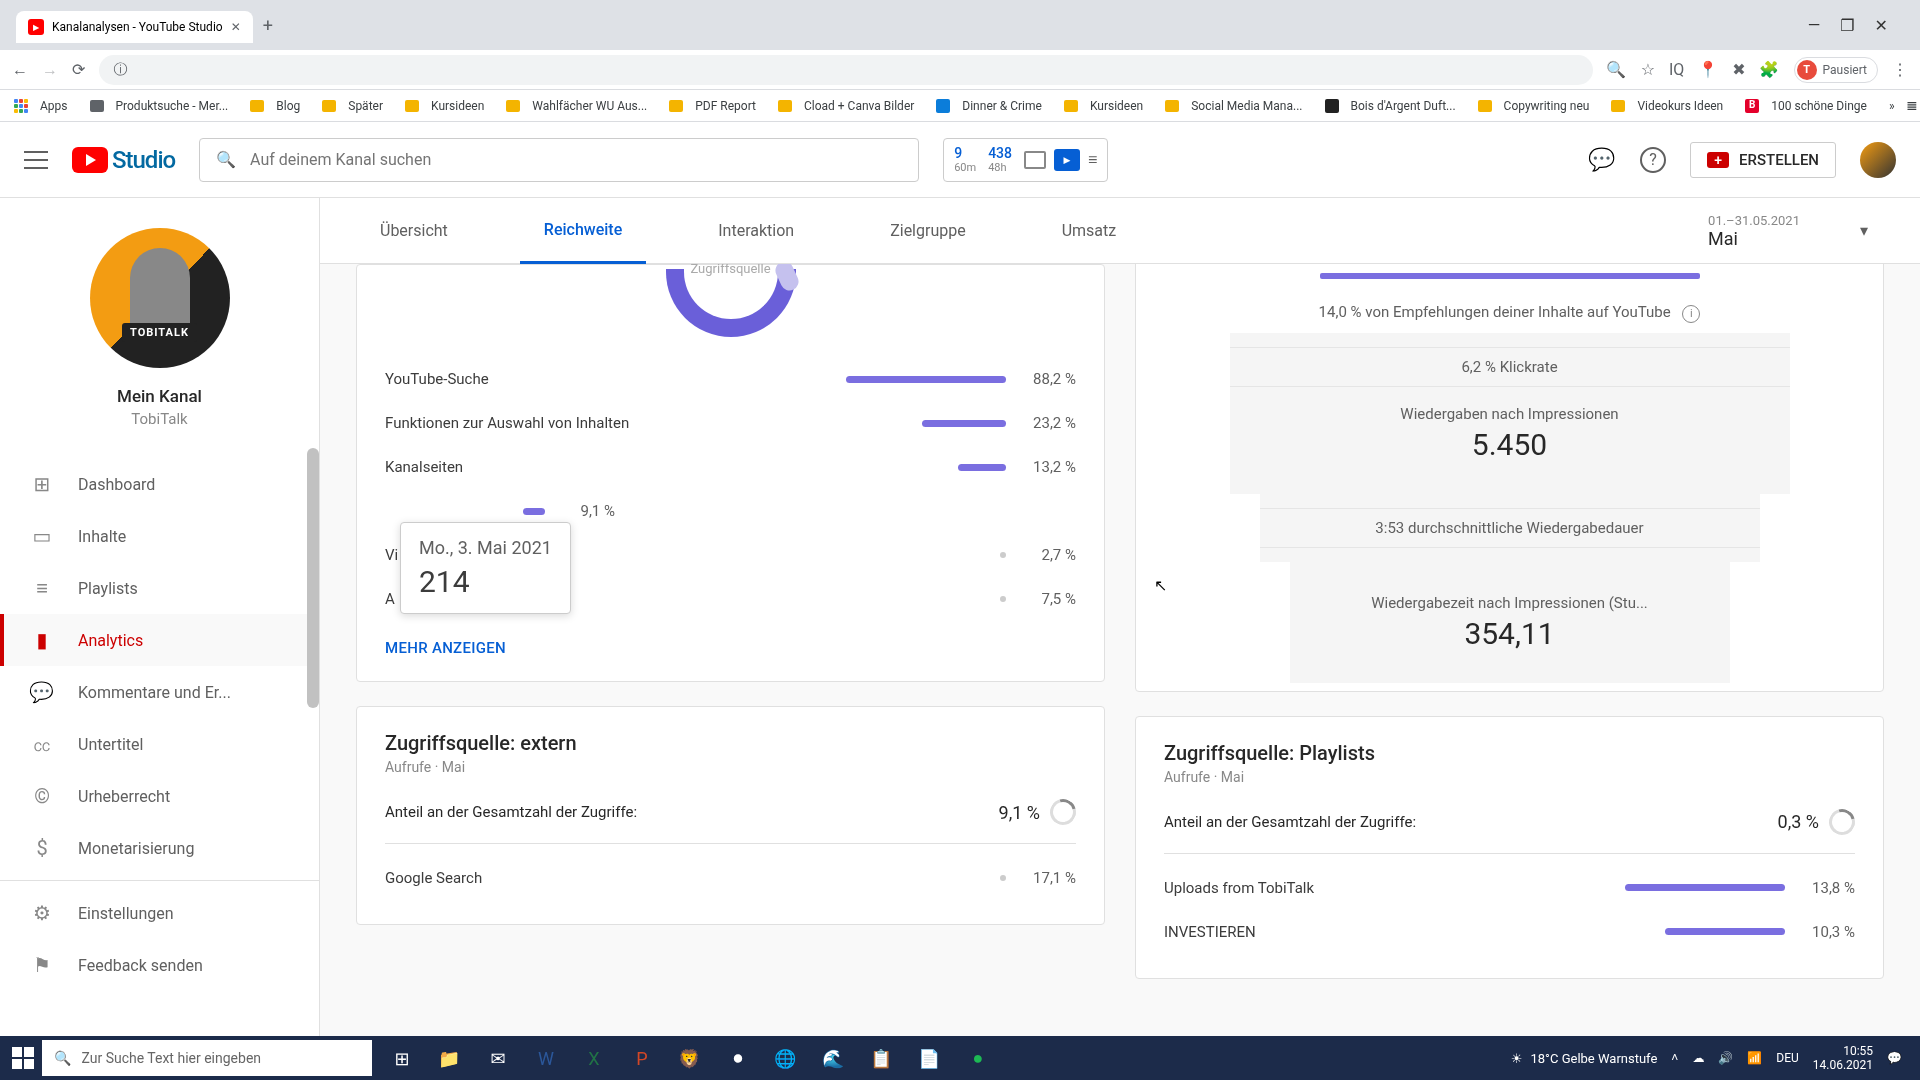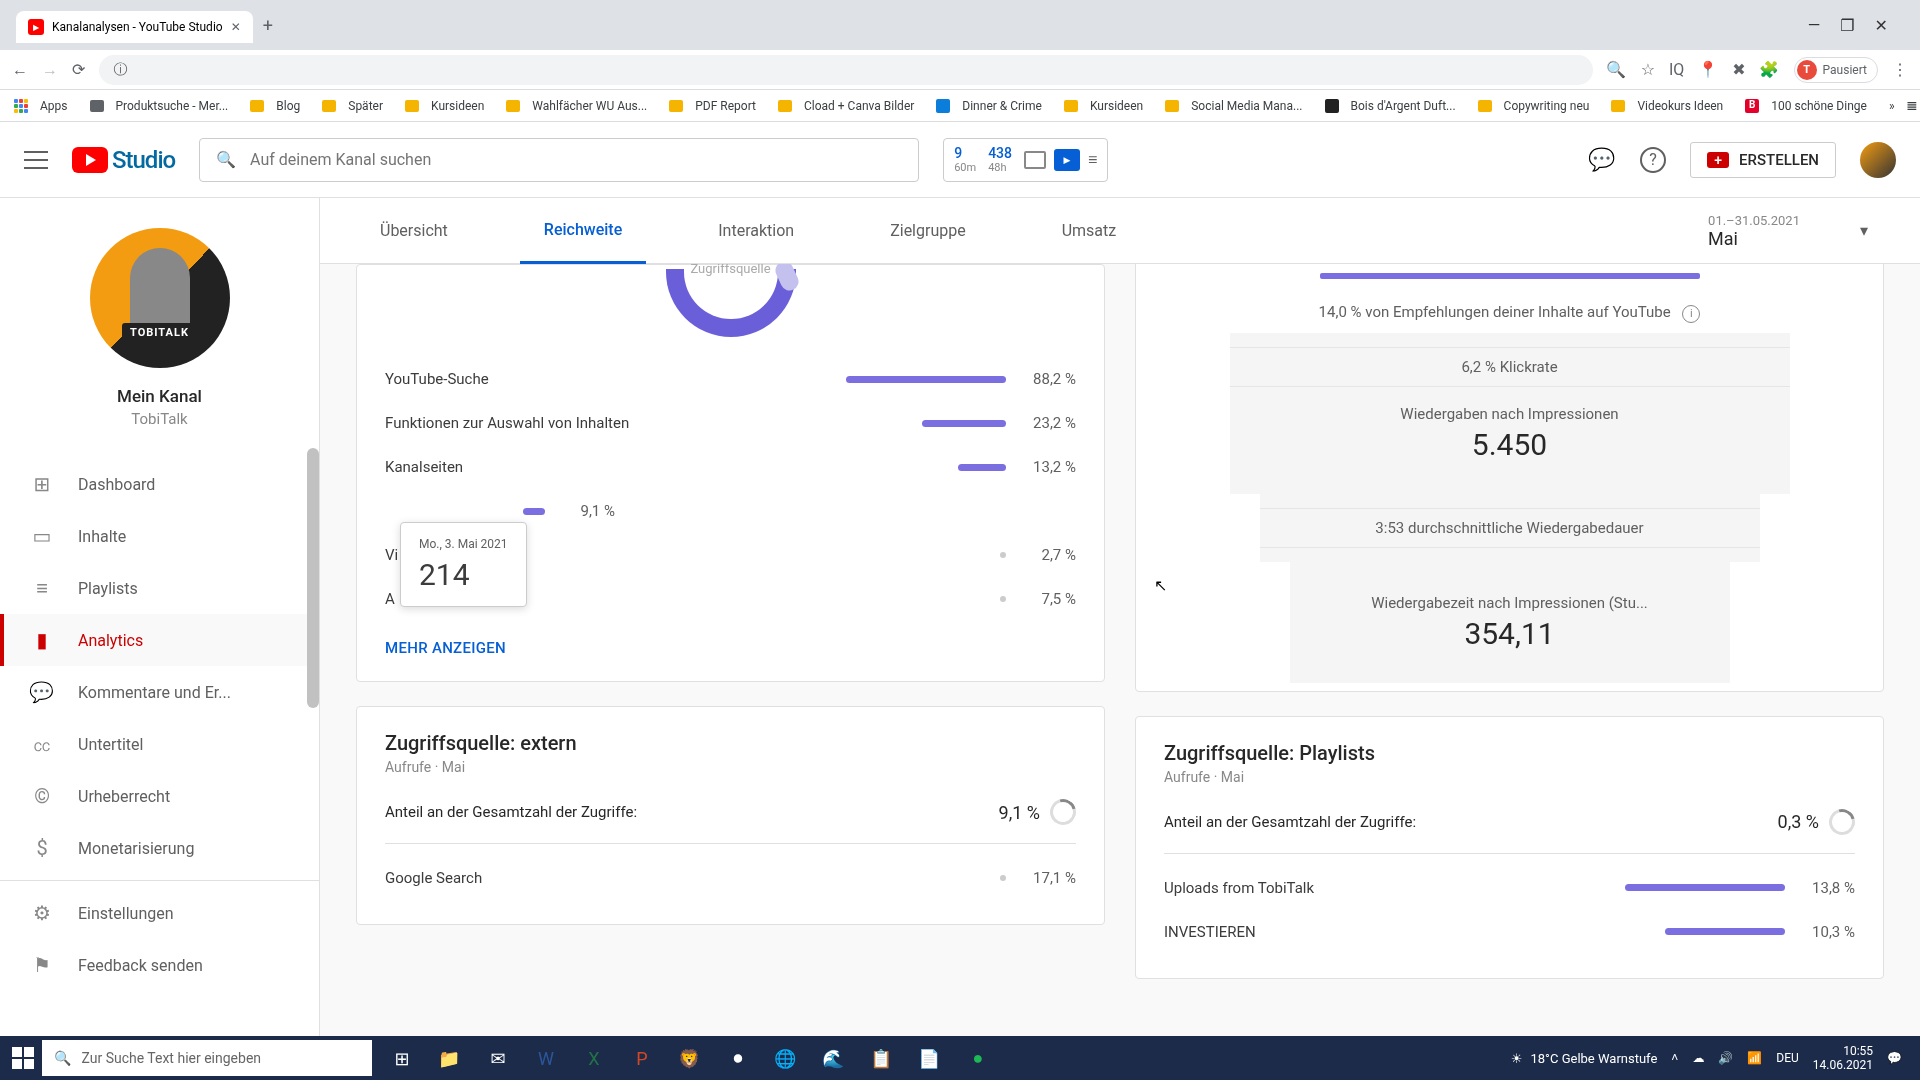--- a/index.html
+++ b/index.html
@@ -96,21 +96,21 @@
 .donut { width: 130px; height: 68px; border-radius: 0 0 130px 130px; border: 18px solid #6a5fd9; border-top: none; position: relative; }
 .donut::before { content: ""; position: absolute; right: -18px; top: -8px; width: 18px; height: 30px; background: #c5c1ee; transform: rotate(-25deg); border-radius: 9px; }
 .donut-label { position: absolute; top: -8px; font-size: 13px; color: #aaa; }
 .source-row { display: flex; align-items: center; padding: 13px 0; font-size: 15px; color: #3c3c3c; }
 .source-label { flex: 1; }
 .bar-track { width: 160px; display: flex; justify-content: flex-end; }
 .bar-fill { height: 7px; background: #7a6ee0; border-radius: 4px; }
 .bar-fill.dot { width: 6px; height: 6px; background: #ccc; border-radius: 50%; }
 .source-pct { width: 70px; text-align: right; color: #606060; }
 .tooltip { position: absolute; background: #fff; border: 1px solid #ccc; border-radius: 4px; box-shadow: 0 2px 8px rgba(0,0,0,.15); padding: 14px 18px; left: 400px; top: 522px; }
-.tt-date { font-size: 12px; color: #606060; margin-bottom: 6px; }
+.tt-date { font-size: 18px; color: #606060; margin-bottom: 6px; }
 .tt-val { font-size: 30px; color: #3c3c3c; }
 .more-link { color: #065fd4; font-weight: 500; font-size: 15px; padding-top: 18px; letter-spacing: .3px; cursor: pointer; }
 
 
 .card-funnel { padding: 24px 0 8px; margin-top: -16px; }
 .funnel-bar { height: 6px; width: 380px; background: #7a6ee0; margin: 0 auto 14px; border-radius: 2px; }
 .funnel-row { text-align: center; padding: 10px 40px; font-size: 15px; color: #606060; position: relative; }
 .funnel-row.metric { padding: 18px 0; }
 .metric-label { font-size: 15px; color: #606060; }
 .metric-val { font-size: 30px; color: #282828; margin-top: 4px; }

